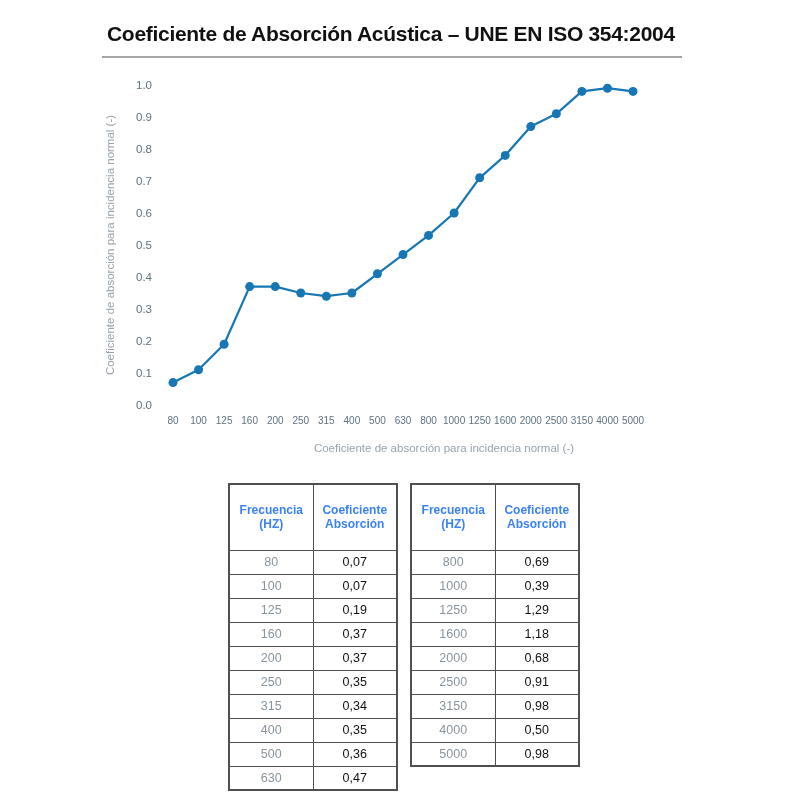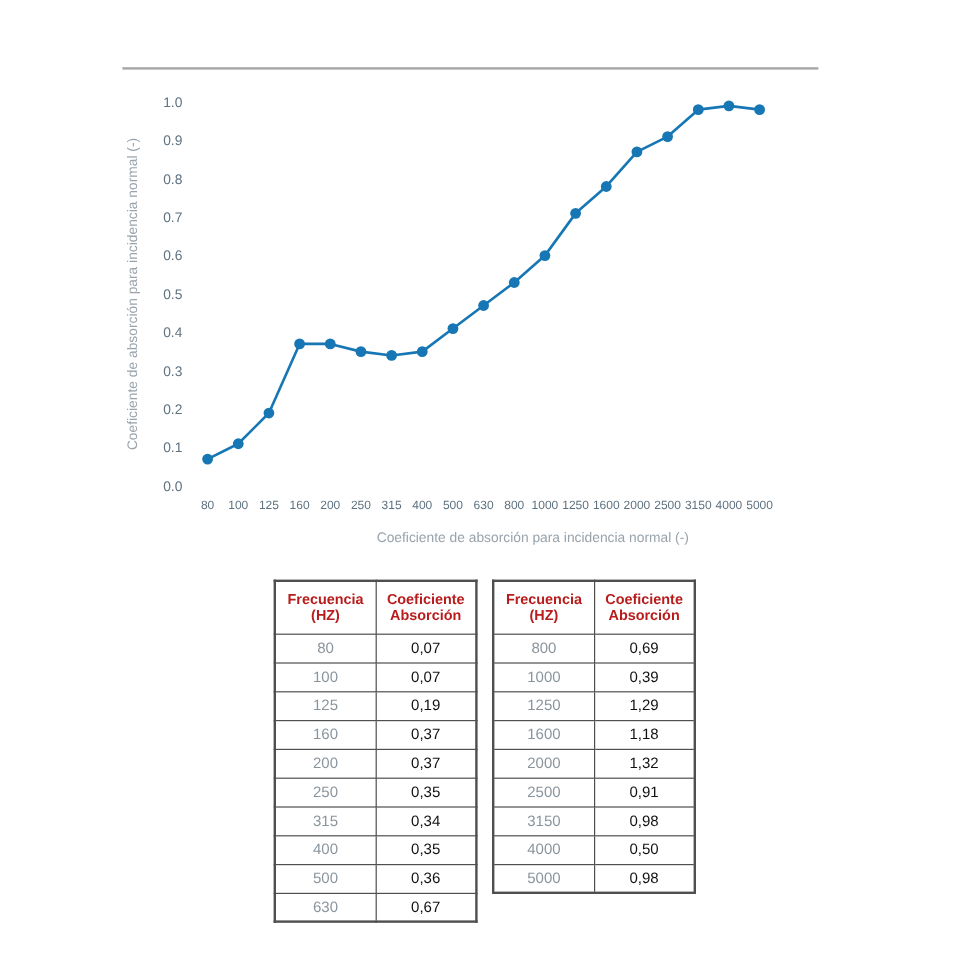--- a/index.html
+++ b/index.html
@@ -21,34 +21,35 @@
 
   table.freq-table {
     position:absolute; border-collapse:collapse; table-layout:fixed;
     background:#ffffff; border:2px solid #4f4f4f;
   }
   table.freq-table th, table.freq-table td {
     border:1px solid #4f4f4f; text-align:center; vertical-align:middle;
     width:84px; overflow:hidden;
   }
   table.freq-table th {
-    height:37px; font-size:12px; font-weight:bold; color:#b91c1c;
-    line-height:1.2; padding:7px 6px;
+    height:37px; font-size:12px; font-weight:bold; color:#3b82f6;
+    line-height:1.2; padding:18px 6px;
   }
   table.freq-table td { height:24px; font-size:12.5px; }
   td.freq-cell  { color:#8a949c; font-weight:normal; }
   td.coef-cell  { color:#111111; font-weight:normal; }
   .table-left  { left:228px; top:483px; }
   .table-right { left:410px; top:483px; }
 </style>
 </head>
 <body>
 
 <div class="page">
 
+  <div class="chart-title">Coeficiente de Absorción Acústica – UNE EN ISO 354:2004</div>
   <div class="title-rule"></div>
 
   <div class="chart-wrap">
     <svg id="chart-svg" width="560" height="390" viewBox="0 0 560 390">
         <text x="52" y="339" text-anchor="end" font-size="11.5" fill="#5e7280">0.0</text>
         <text x="52" y="307" text-anchor="end" font-size="11.5" fill="#5e7280">0.1</text>
         <text x="52" y="275" text-anchor="end" font-size="11.5" fill="#5e7280">0.2</text>
         <text x="52" y="243" text-anchor="end" font-size="11.5" fill="#5e7280">0.3</text>
         <text x="52" y="211" text-anchor="end" font-size="11.5" fill="#5e7280">0.4</text>
         <text x="52" y="179" text-anchor="end" font-size="11.5" fill="#5e7280">0.5</text>
@@ -140,21 +141,21 @@
         <tr>
           <td class="freq-cell">400</td>
           <td class="coef-cell">0,35</td>
         </tr>
         <tr>
           <td class="freq-cell">500</td>
           <td class="coef-cell">0,36</td>
         </tr>
         <tr>
           <td class="freq-cell">630</td>
-          <td class="coef-cell">0,67</td>
+          <td class="coef-cell">0,47</td>
         </tr>
       </tbody>
   </table>
 
   <table class="freq-table table-right">
     <thead>
       <tr>
         <th>Frecuencia (HZ)</th>
         <th>Coeficiente Absorción</th>
       </tr>
@@ -171,21 +172,21 @@
         <tr>
           <td class="freq-cell">1250</td>
           <td class="coef-cell">1,29</td>
         </tr>
         <tr>
           <td class="freq-cell">1600</td>
           <td class="coef-cell">1,18</td>
         </tr>
         <tr>
           <td class="freq-cell">2000</td>
-          <td class="coef-cell">1,32</td>
+          <td class="coef-cell">0,68</td>
         </tr>
         <tr>
           <td class="freq-cell">2500</td>
           <td class="coef-cell">0,91</td>
         </tr>
         <tr>
           <td class="freq-cell">3150</td>
           <td class="coef-cell">0,98</td>
         </tr>
         <tr>

